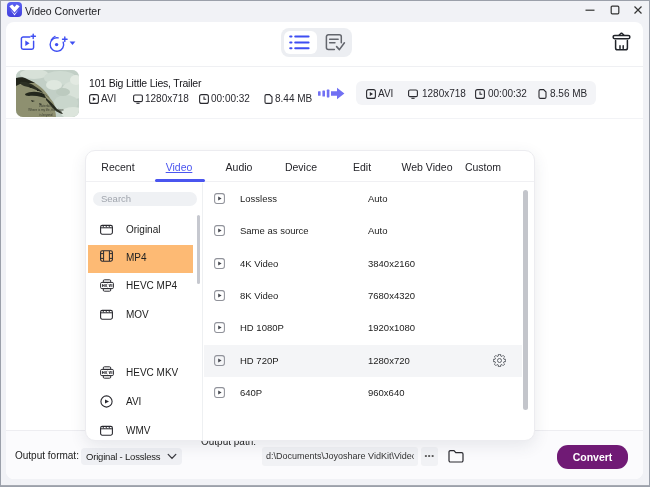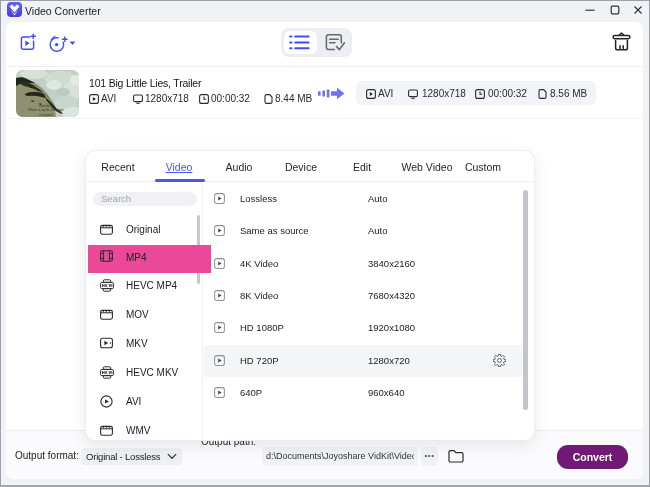--- a/index.html
+++ b/index.html
@@ -44,21 +44,21 @@
 #panel { left:85px; top:150px; width:450px; height:291px; background:#fff; border-radius:10px;
   border:1px solid #ececf0; box-shadow:0 5px 16px rgba(50,60,80,0.10); overflow:hidden; }
 #panel .tabs { position:absolute; left:0; top:0; width:450px; height:31px; border-bottom:1px solid #f0f0f3; }
 .tab { position:absolute; top:9.5px; font-size:10.5px; color:#26262b; white-space:nowrap; transform:translateX(-50%); }
 .tab.active { color:#4a55ef; }
 #tab-underline { position:absolute; left:69px; top:28px; width:50px; height:3px; background:#4a55ef; border-radius:2px; }
 #sidebar { position:absolute; left:0; top:32px; width:117px; height:258px; border-right:1px solid #eef0f2; }
 #search { position:absolute; left:7px; top:9px; width:104px; height:14px; background:#eff1f4; border-radius:7px;
   font-size:9.5px; color:#a0a5ad; line-height:14px; padding-left:8px; }
 .srow { position:absolute; left:2px; width:107px; height:28px; }
-.srow.hl { background:#ec4899; left:2px; width:123px; }
+.srow.hl { background:#fdba74; left:2px; width:105px; }
 .srow .sic { position:absolute; left:12px; top:5.5px; }
 .srow .stxt { position:absolute; left:38px; top:7px; font-size:10px; color:#222; }
 #sscroll { position:absolute; left:111px; top:32px; width:3px; height:69px; background:#c6c8cf; border-radius:2px; }
 #list { position:absolute; left:118px; top:32px; width:331px; height:258px; }
 .lrow { position:absolute; left:0; width:318px; height:32px; }
 .lrow.hl { background:#f4f5f7; }
 .lrow .lic { position:absolute; left:10px; top:10px; }
 .lrow .ltxt { position:absolute; left:36px; top:9.5px; font-size:9.5px; color:#222; }
 .lrow .lval { position:absolute; left:164px; top:9.5px; font-size:9.5px; color:#222; }
 .lic svg, .sic svg, .lrow span svg { display:block; }
@@ -273,30 +273,20 @@
     <div class="srow" style="top:119px;">
         <span class="sic">
           <svg width="13" height="12" viewBox="0 0 13 12">
             <rect x="0.6" y="2.4" width="11.8" height="8.8" rx="1.6" stroke="#2a2a30" stroke-width="1.1" fill="none"></rect>
             <path d="M0.8 4.8 L12.2 4.8" stroke="#2a2a30" stroke-width="1"></path>
             <path d="M2.6 2.6 L4 4.6 M5.6 2.6 L7 4.6 M8.6 2.6 L10 4.6" stroke="#2a2a30" stroke-width="1"></path>
           </svg>
         </span>
         <span class="stxt">MOV</span>
       </div>
-    <div class="srow" style="top:148px;">
-        <span class="sic">
-          <svg width="13" height="12" viewBox="0 0 13 12">
-            <rect x="0.6" y="1.2" width="11.8" height="9.6" rx="2" stroke="#2a2a30" stroke-width="1.1" fill="none"></rect>
-            <path d="M4.4 3.8 L8.2 6 L4.4 8.2 Z" fill="#2a2a30"></path>
-            <circle cx="10.4" cy="6" r="0.7" fill="#2a2a30"></circle>
-          </svg>
-        </span>
-        <span class="stxt">MKV</span>
-      </div>
     <div class="srow" style="top:177px;">
         <span class="sic">
           <svg width="14" height="13" viewBox="0 0 14 13">
             <rect x="3.2" y="0.8" width="7.6" height="2.6" rx="1.3" stroke="#2a2a30" stroke-width="1" fill="none"></rect>
             <rect x="3.2" y="9.6" width="7.6" height="2.6" rx="1.3" stroke="#2a2a30" stroke-width="1" fill="none"></rect>
             <rect x="0.6" y="3.4" width="12.8" height="6.2" rx="1.2" stroke="#2a2a30" stroke-width="1" fill="none"></rect>
             <path d="M2.5 5 L2.5 8 M2.5 6.5 L4.2 6.5 M4.2 5 L4.2 8 M5.8 6.5 L7.4 5 M5.8 5 L5.8 8 M5.8 6.5 L7.4 8 M9 5 L9.8 8 L10.6 5 M11.8 5 L11.8 8" stroke="#2a2a30" stroke-width="0.8" fill="none"></path>
           </svg>
         </span>
         <span class="stxt">HEVC MKV</span>

